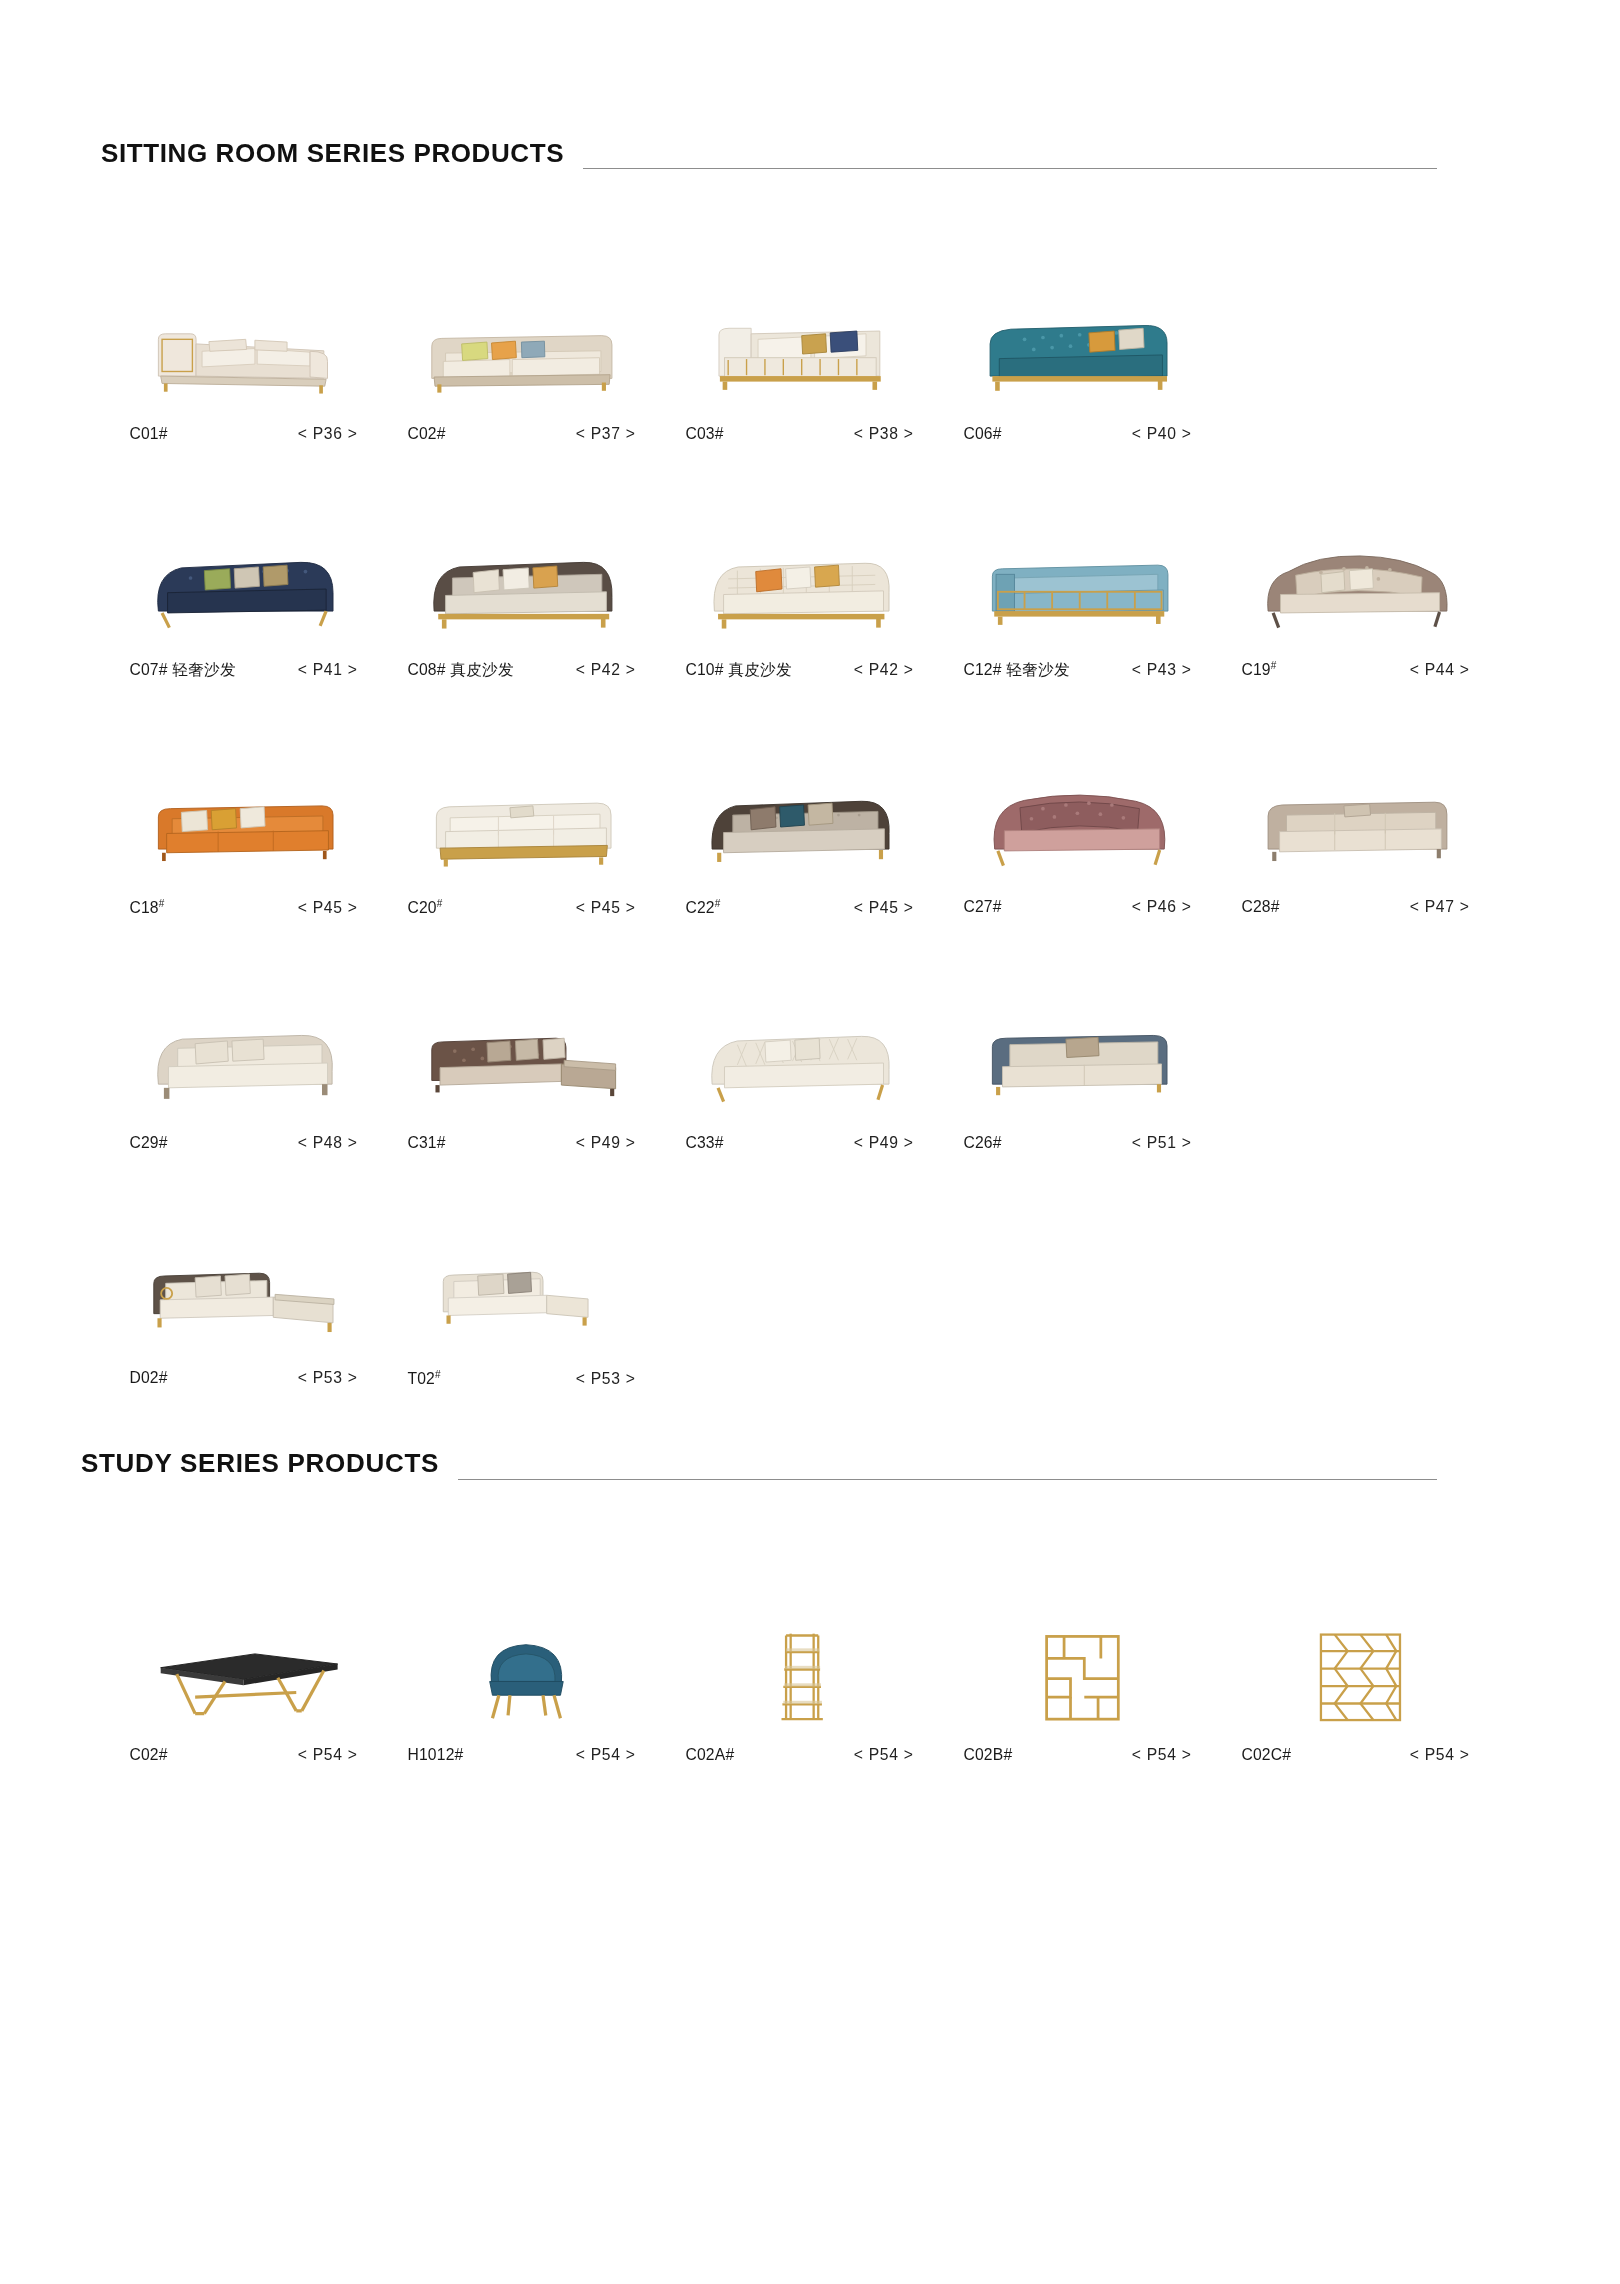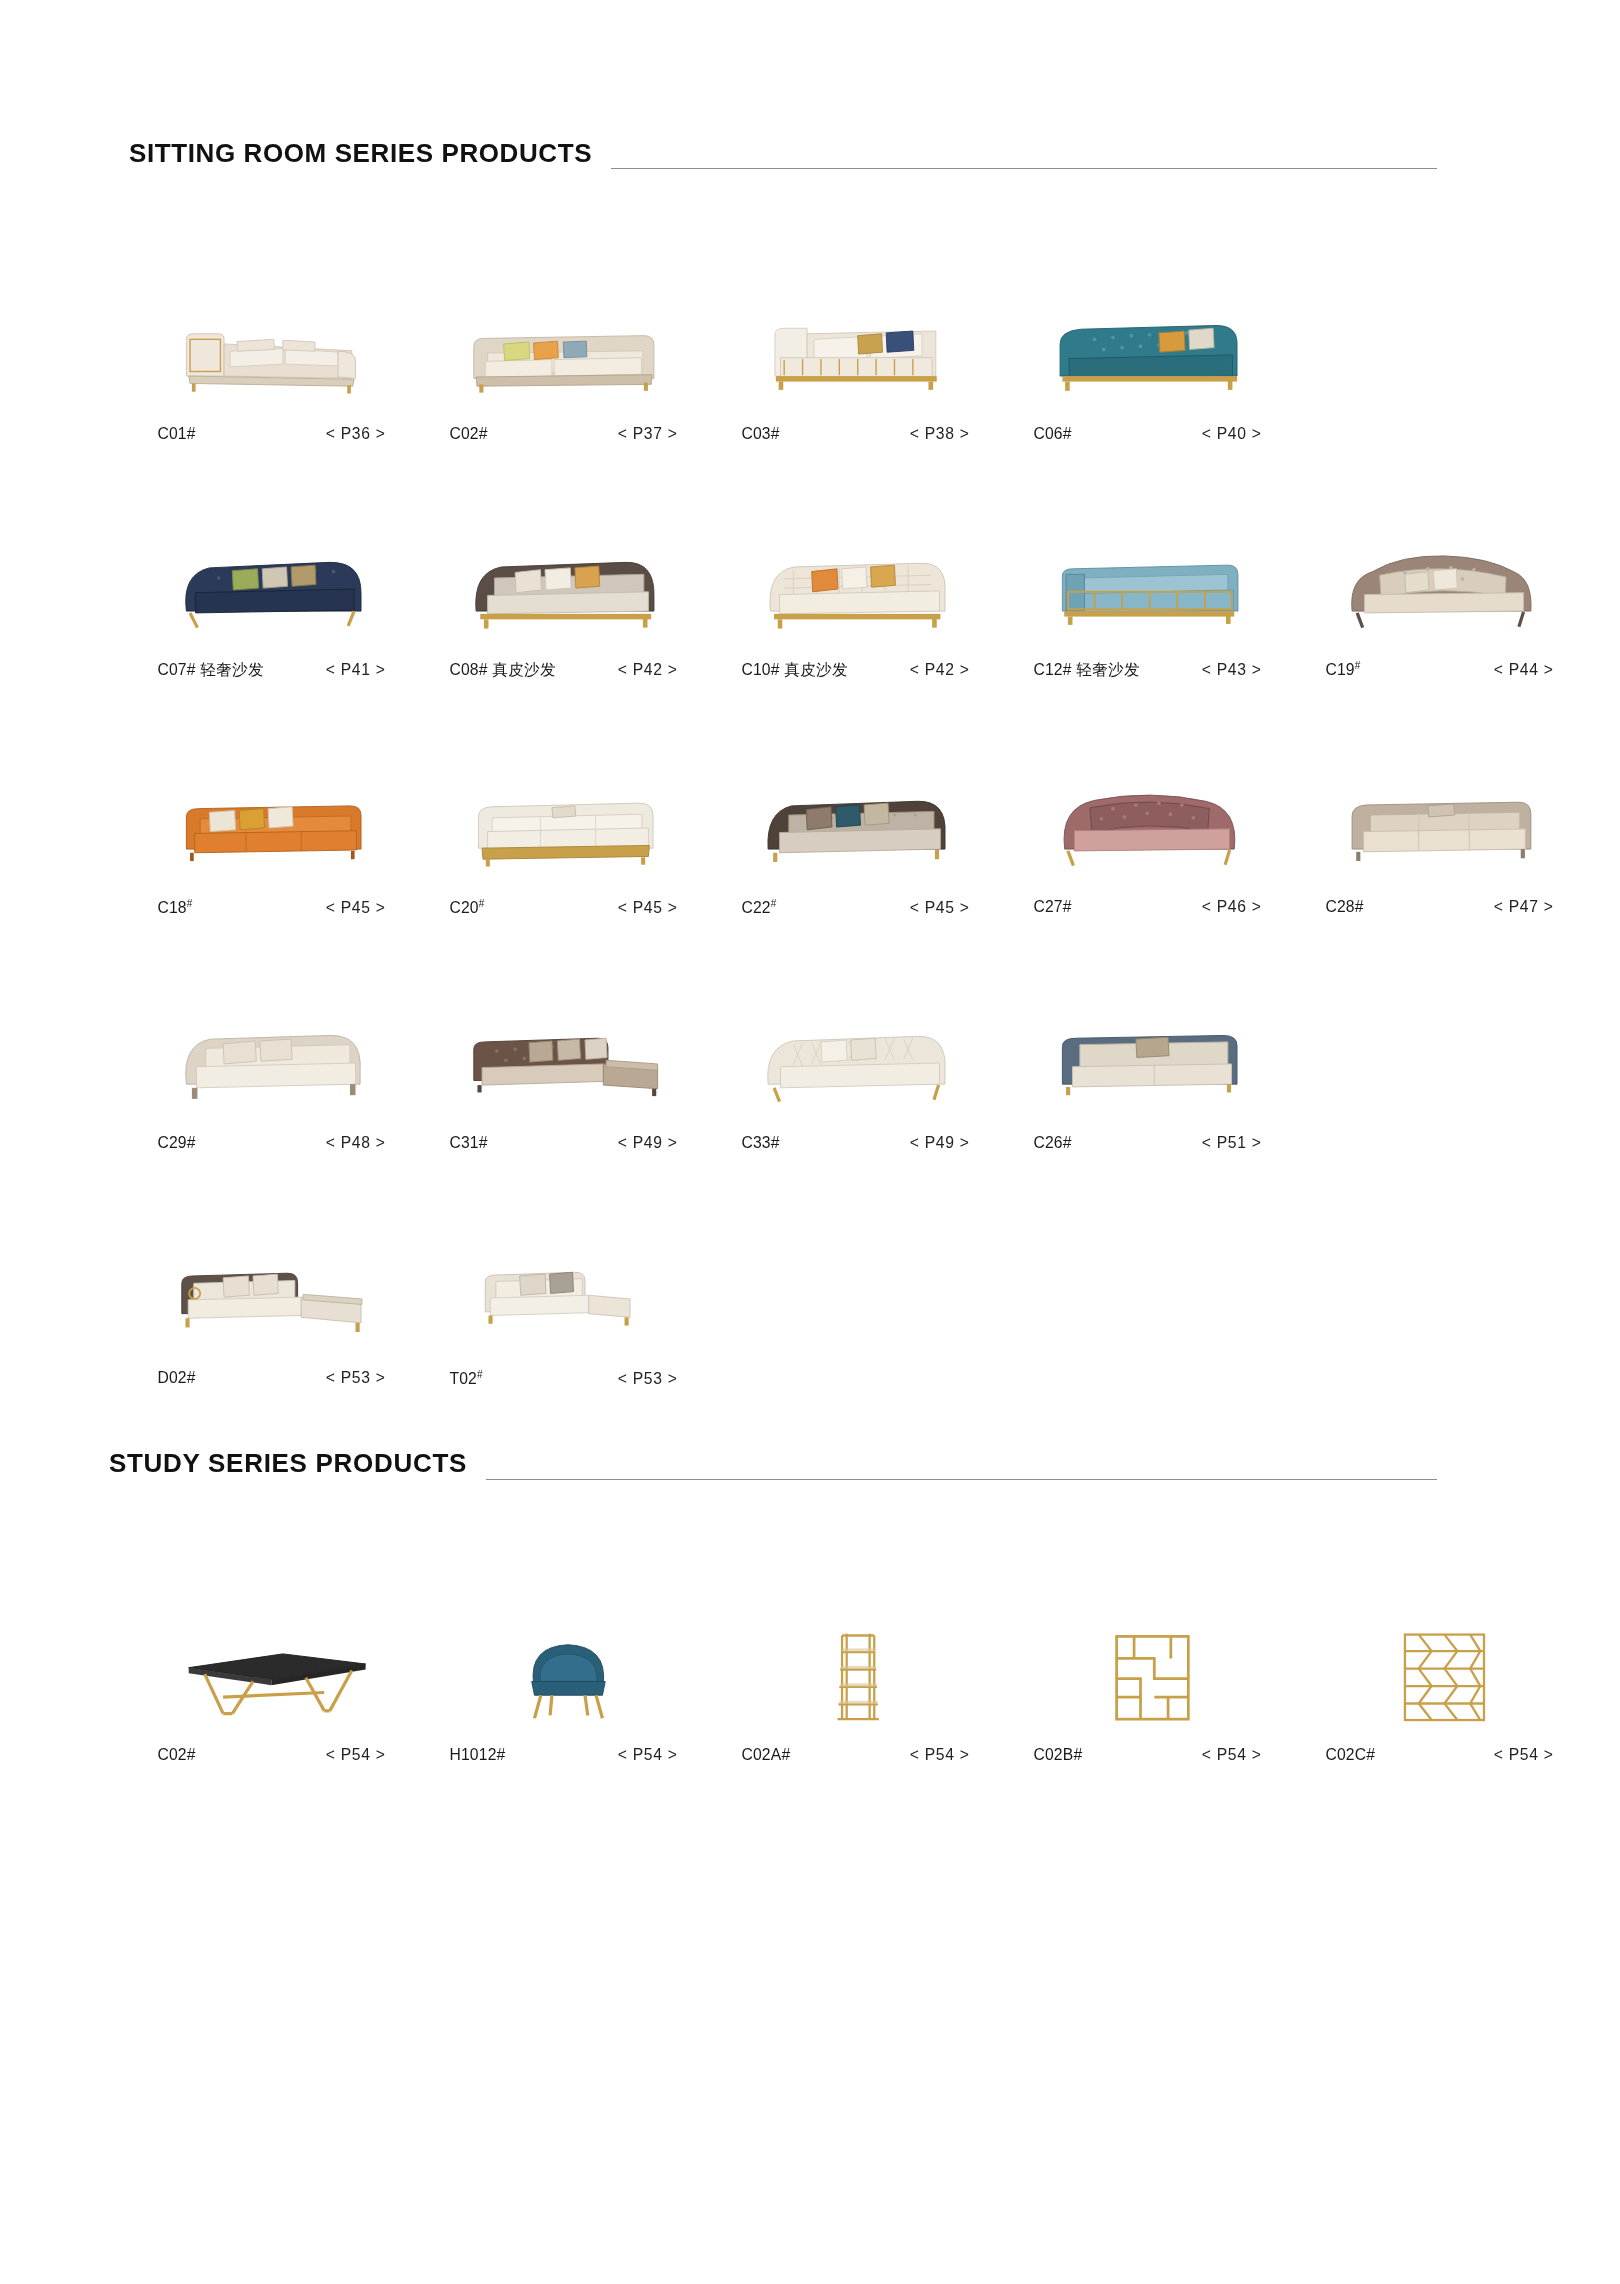--- a/index.html
+++ b/index.html
@@ -19,21 +19,20 @@
     position: relative;
     width: 1621px;
     height: 2284px;
     box-sizing: border-box;
     padding: 0;
   }
 
   
   .section {
     position: relative;
-    padding-left: 28px;
   }
   .section-head {
     position: relative;
     display: flex;
     align-items: center;
     padding-left: 101px;
     padding-right: 184px;
     margin-bottom: 0;
   }
   .section-title {
@@ -48,21 +47,21 @@
     height: 0.9px;
     background: #8d8d8d;
     margin-left: 19.3px;
     margin-top: 30px;
   }
 
   
   .grid {
     display: grid;
     grid-template-columns: repeat(5, 276px);
-    column-gap: 16px;
+    column-gap: 2px;
     justify-content: start;
     padding-left: 110px;
   }
   .cell {
     width: 276px;
     box-sizing: border-box;
     padding: 0 7.4px;
   }
   .thumb {
     height: 138px;

